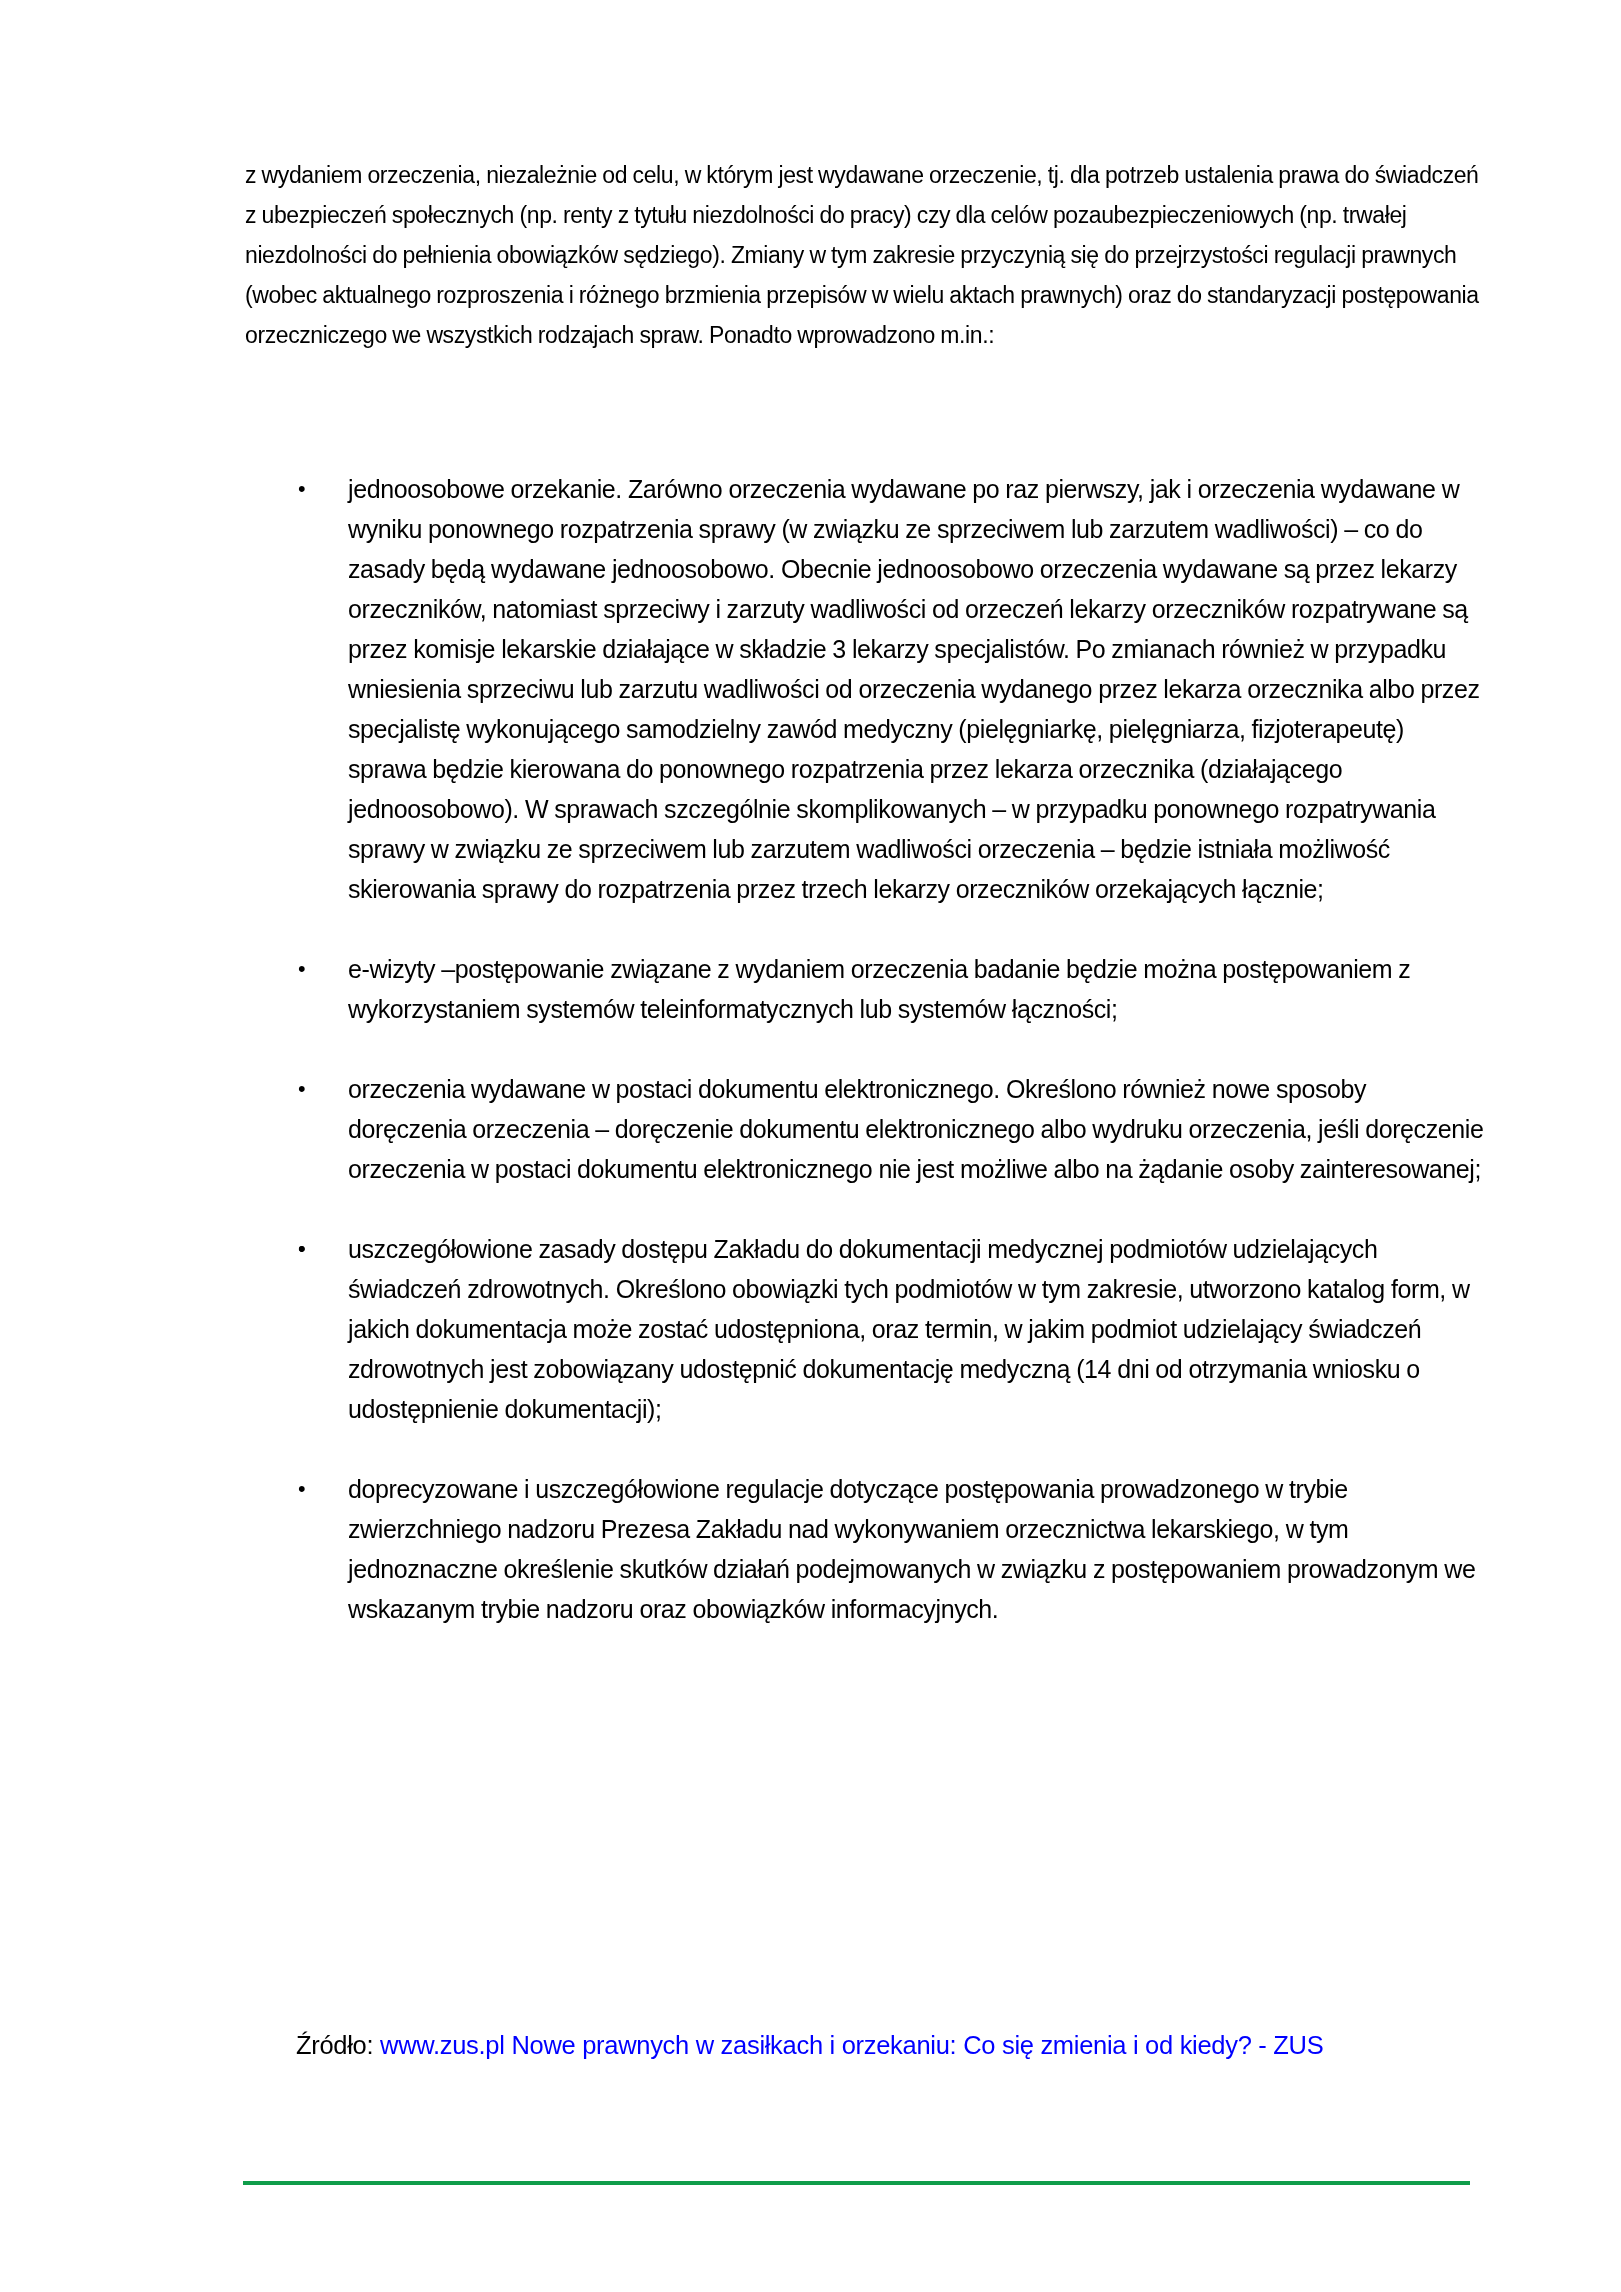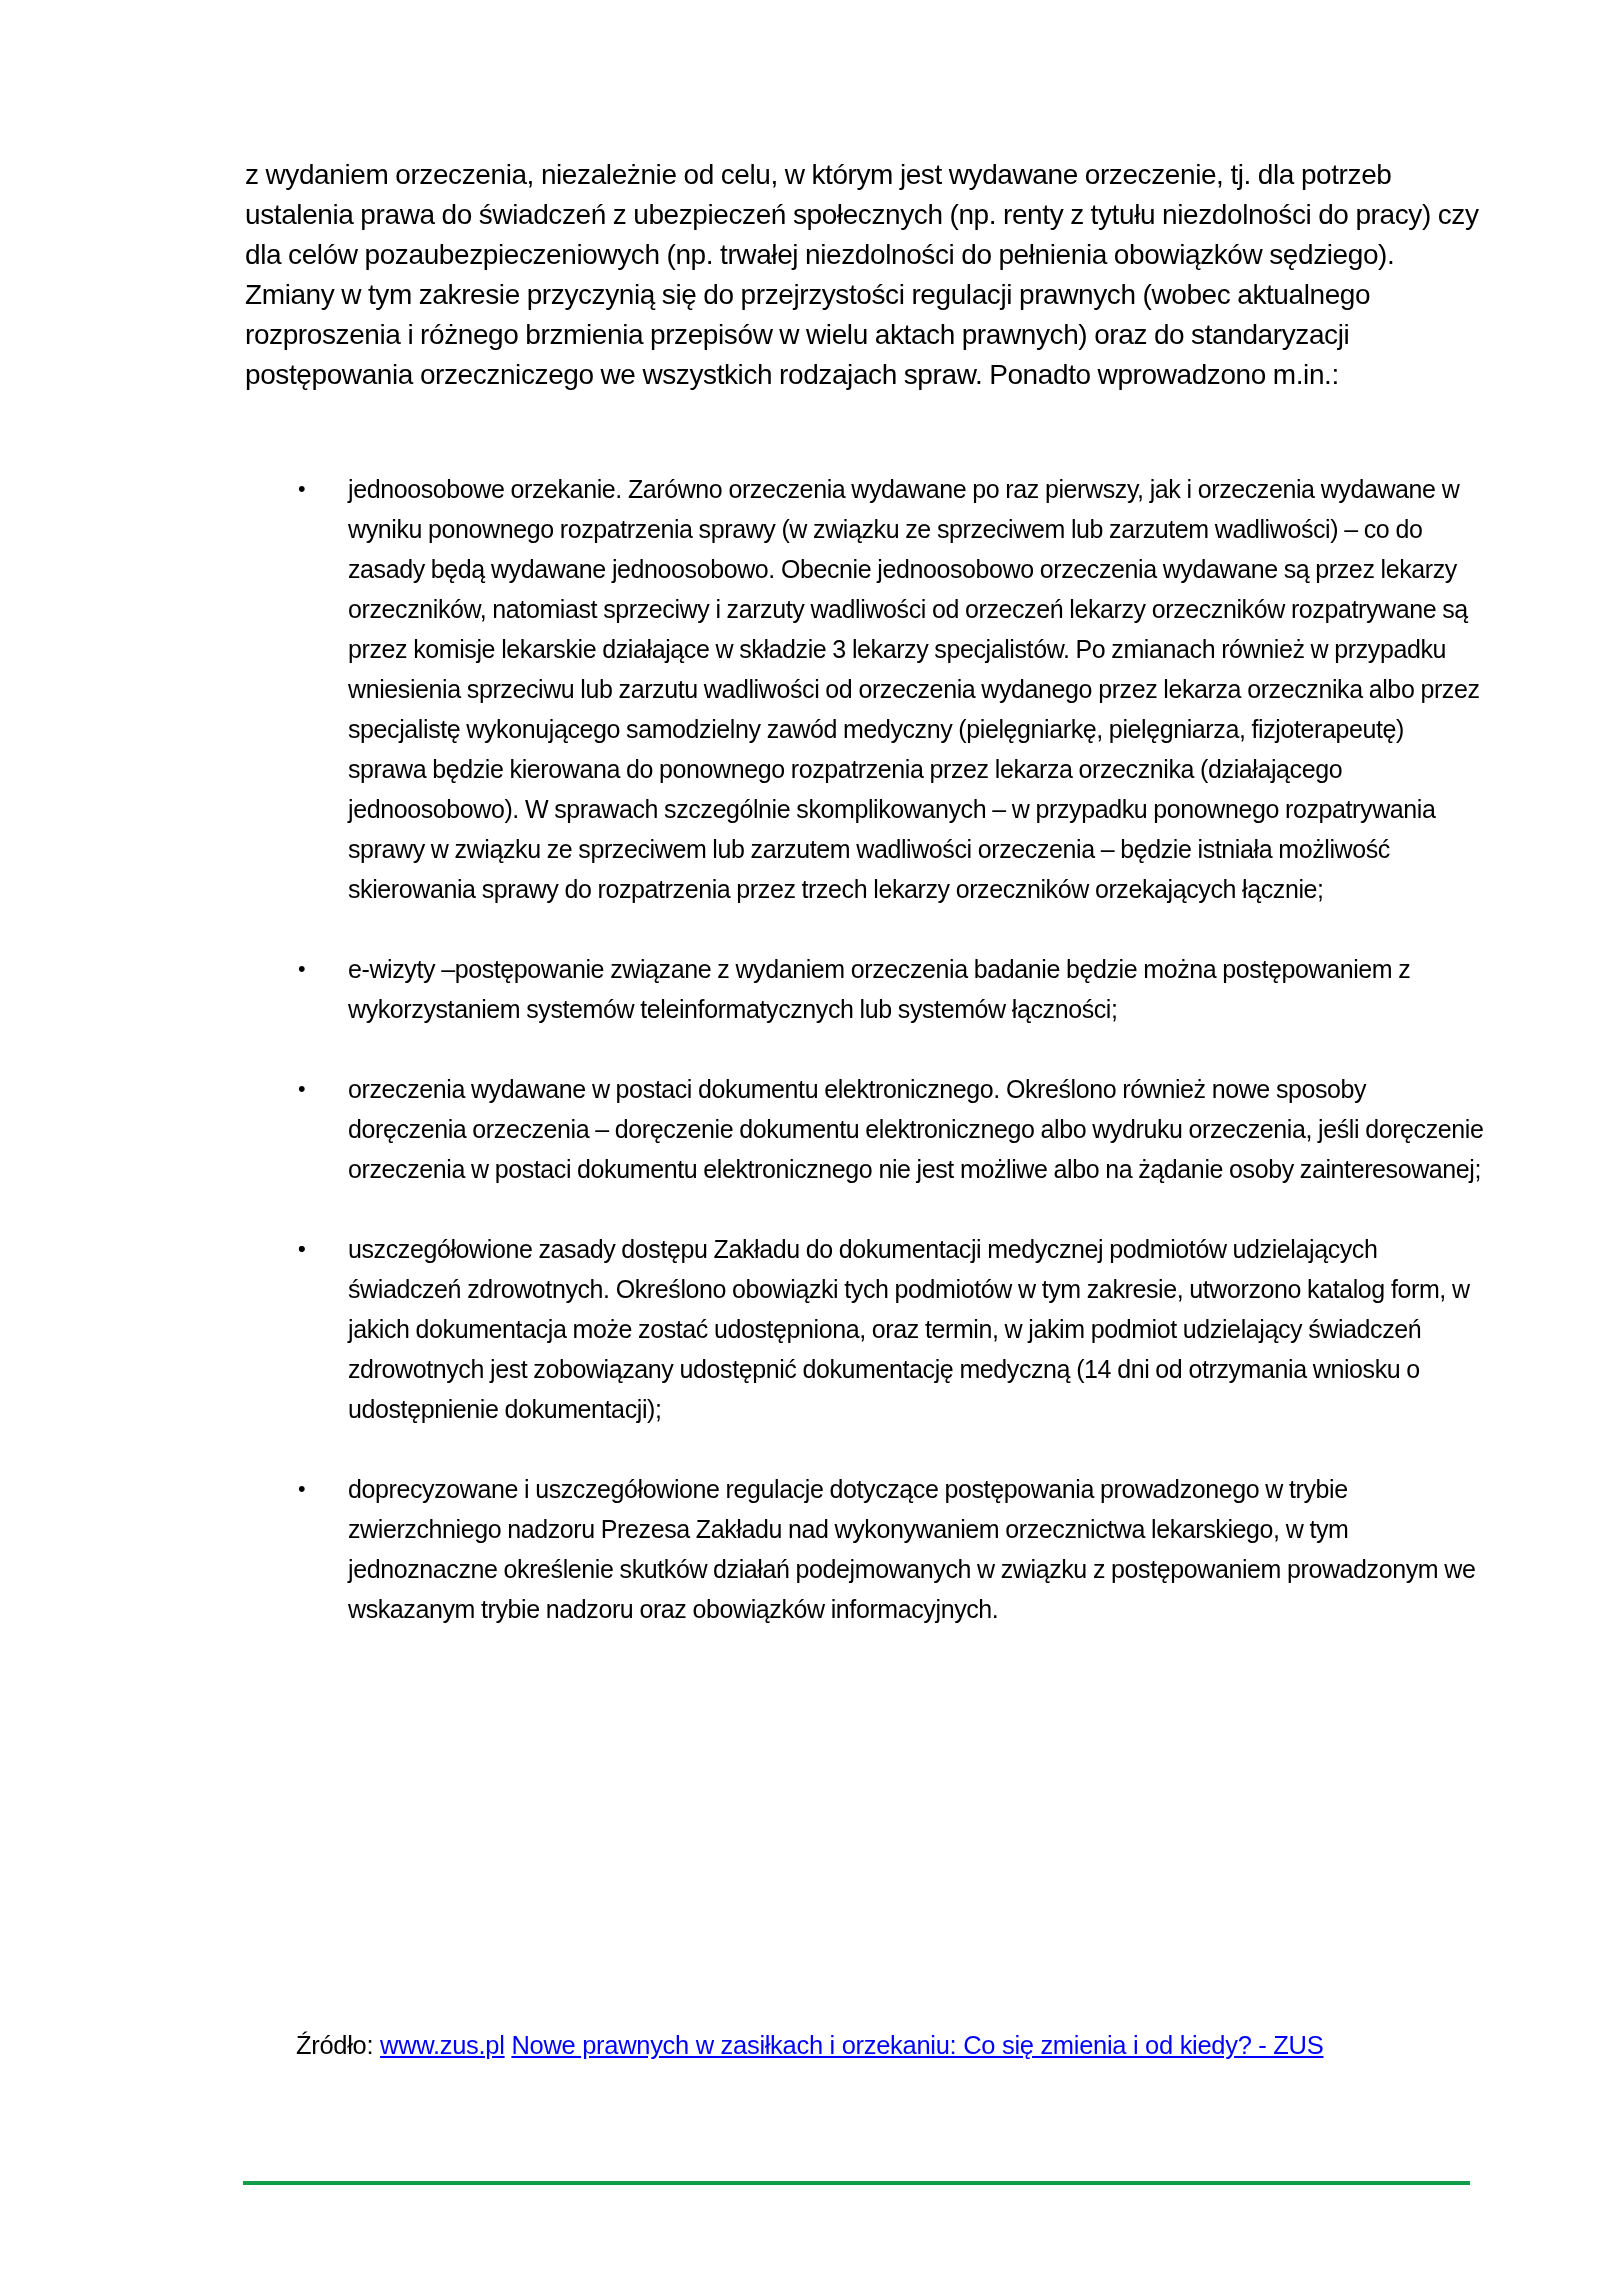--- a/index.html
+++ b/index.html
@@ -1,26 +1,26 @@
 <!DOCTYPE html>
 <html><head>
 <meta charset="utf-8">
 <style>
   html, body { margin: 0; padding: 0; background: #ffffff; }
   body { width: 1621px; height: 2293px; position: relative; overflow: hidden;
          font-family: "Liberation Sans", sans-serif; color: #000; }
   .page { position: absolute; left: 0; top: 0; width: 1621px; height: 2293px; }
   .intro { position: absolute; left: 245px; top: 155px; width: 1235px;
-           font-size: 28px; line-height: 40px; letter-spacing: -0.4px; word-spacing: -0.5px; }
+           font-size: 23px; line-height: 40px; letter-spacing: -0.4px; word-spacing: -0.5px; }
   .bullets { position: absolute; left: 294px; top: 469px; width: 1191px; margin: 0; padding: 0; list-style: none; }
   .bullet { position: relative; padding-left: 54px; font-size: 25px; line-height: 40px;
             letter-spacing: -0.4px; word-spacing: -0.5px; margin-bottom: 40px; }
   .bullet .dot { position: absolute; left: 3.9px; top: 0; font-size: 21.6px; }
   .source { position: absolute; left: 296px; top: 2026px; font-size: 25.5px; line-height: 39px; letter-spacing: -0.3px; }
-  .source a { color: #0000ff; text-decoration: underline; }
+  .source a { color: #0000ff; }
   .rule { position: absolute; left: 243px; top: 2181px; width: 1227px; height: 3.9px; background: #0f9d4a; }
 </style>
 </head>
 <body>
 
 <div class="page">
   <p class="intro" style="margin:0">z wydaniem orzeczenia, niezależnie od celu, w którym jest wydawane orzeczenie, tj. dla potrzeb ustalenia prawa do świadczeń z ubezpieczeń społecznych (np. renty z tytułu niezdolności do pracy) czy dla celów pozaubezpieczeniowych (np. trwałej niezdolności do pełnienia obowiązków sędziego). Zmiany w tym zakresie przyczynią się do przejrzystości regulacji prawnych (wobec aktualnego rozproszenia i różnego brzmienia przepisów w wielu aktach prawnych) oraz do standaryzacji postępowania orzeczniczego we wszystkich rodzajach spraw. Ponadto wprowadzono m.in.:</p>
 
   <ul class="bullets">
     <li class="bullet">

